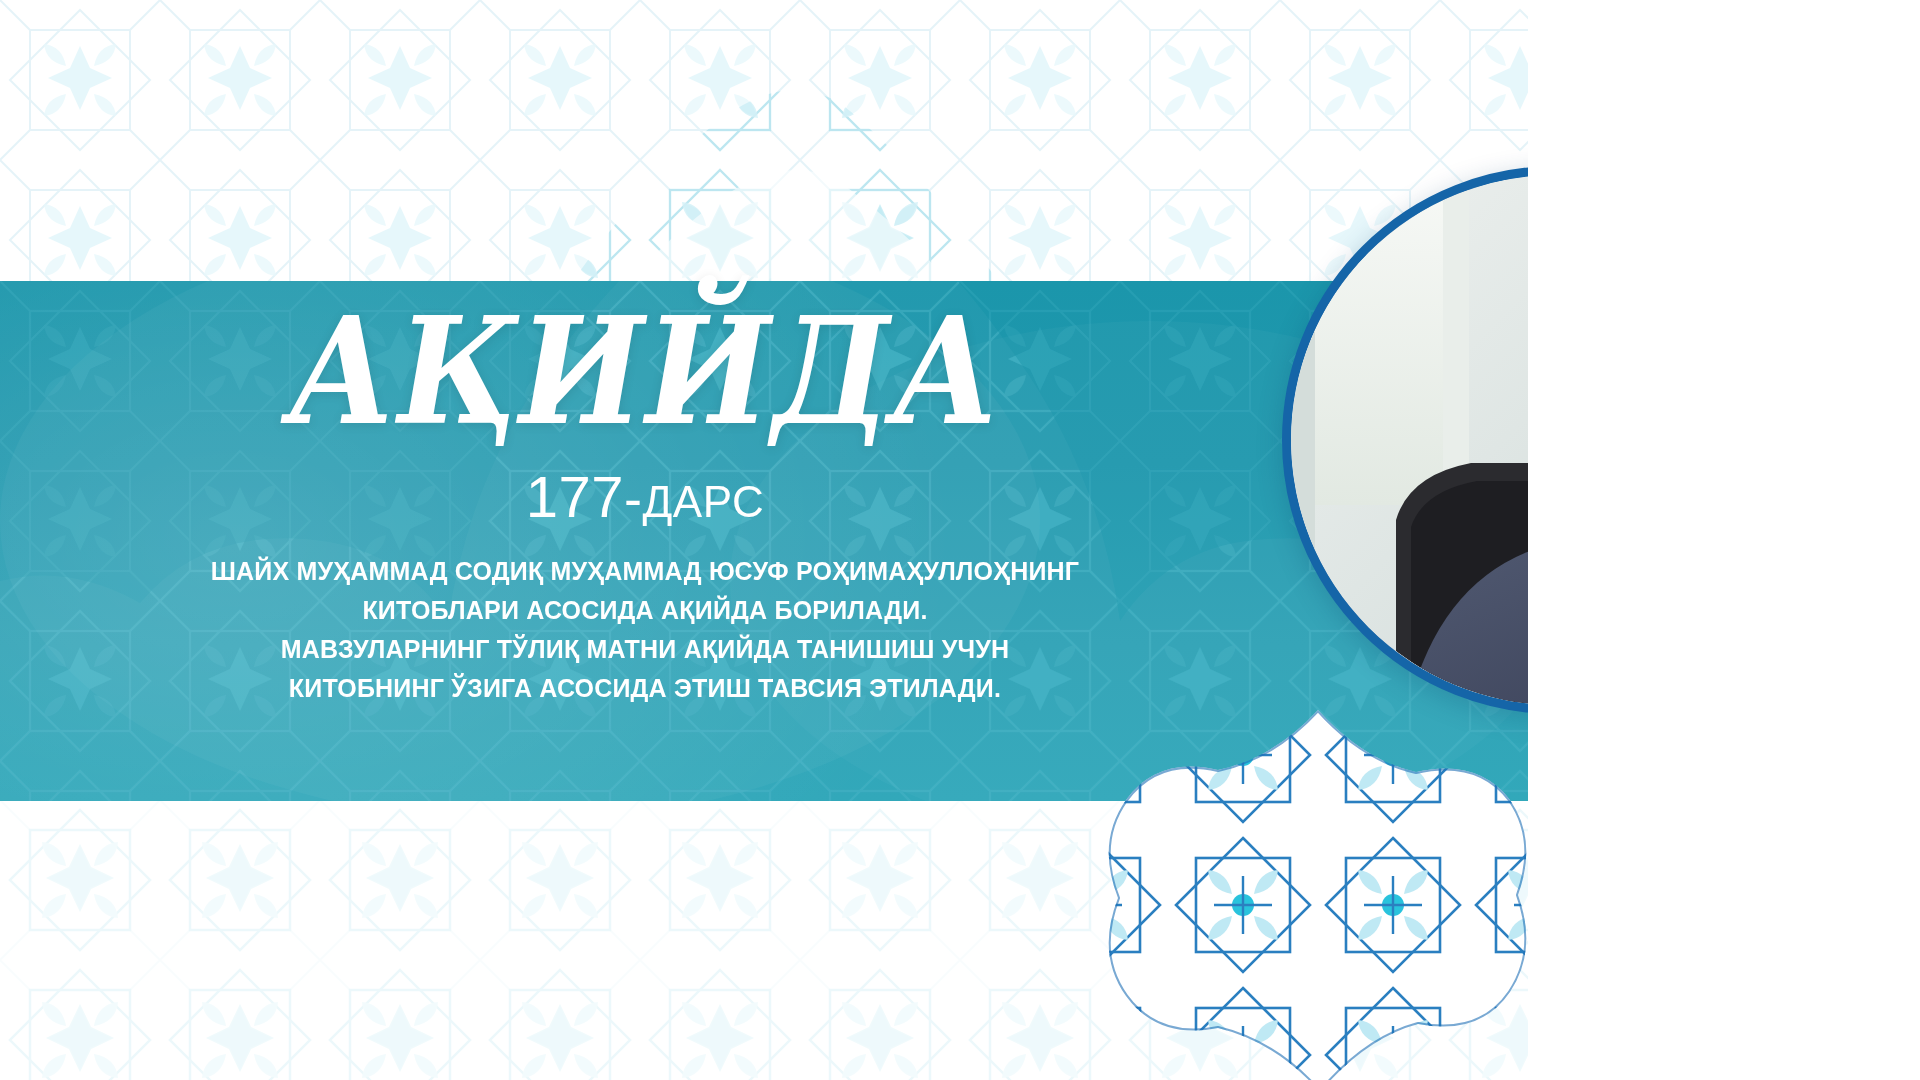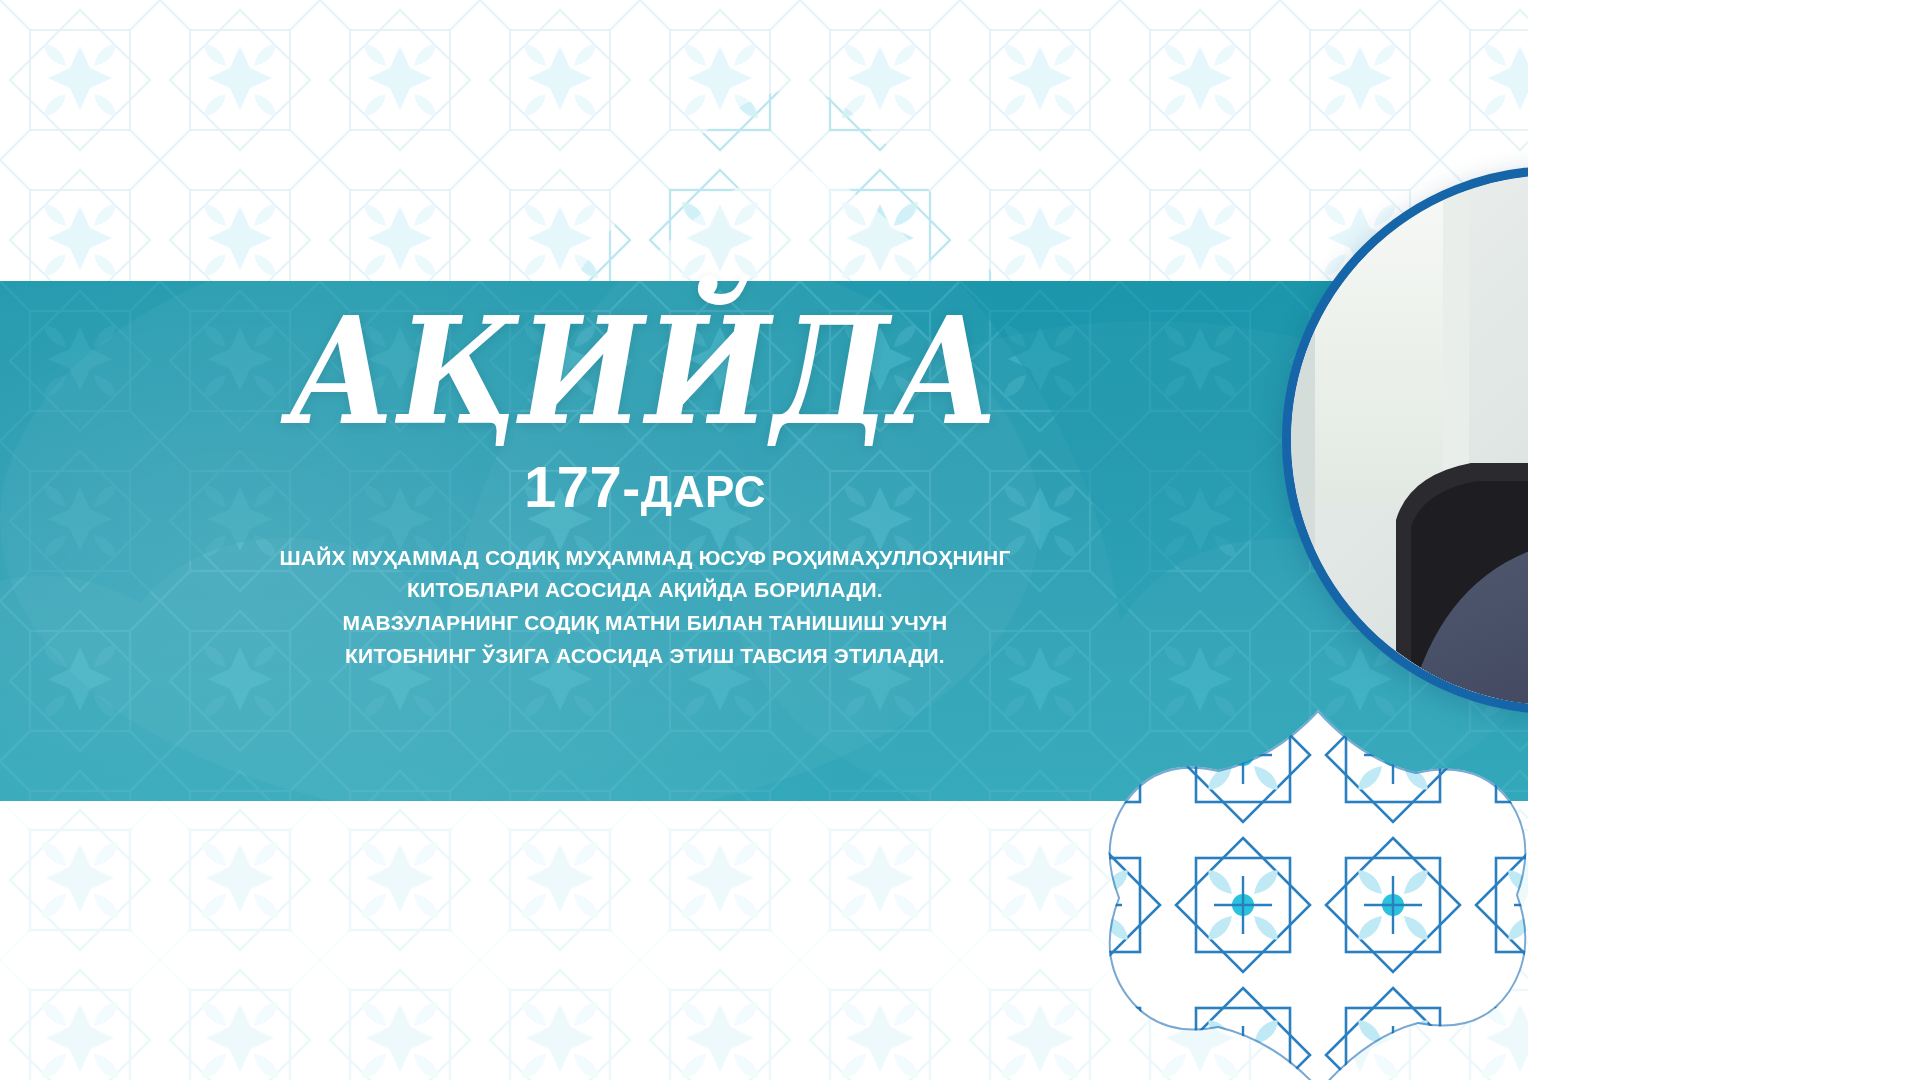--- a/index.html
+++ b/index.html
@@ -49,31 +49,31 @@
     font-style:italic;
     font-weight:700;
     font-size:132px;
     line-height:1.02;
     letter-spacing:2px;
     text-shadow:0 2px 10px rgba(0,0,0,.10);
     transform:scaleY(1.12);
     transform-origin:top center;
   }
   .lesson{
-    margin-top:22px;
+    margin-top:32px;
     font-size:54px;
-    font-weight:700;
+    font-weight:400;
     letter-spacing:.5px;
   }
   .lesson .num{ font-size:58px; }
   .lesson .word{ font-size:44px; }
 
   .desc{
     margin-top:22px;
-    font-size:21px;
+    font-size:25px;
     font-weight:700;
     line-height:1.56;
     letter-spacing:.2px;
   }
   .desc div{ white-space:nowrap; }
 
   
   .portrait{
     position:absolute;
     left:1282px; top:166px;
@@ -237,21 +237,21 @@
   </div>
 
   <div class="text-block">
     <div class="title">АҚИЙДА</div>
     <div class="lesson">
       <span class="num">177</span><span class="sep">-</span><span class="word">ДАРС</span>
     </div>
     <div class="desc">
       <div>ШАЙХ МУҲАММАД СОДИҚ МУҲАММАД ЮСУФ РОҲИМАҲУЛЛОҲНИНГ</div>
       <div>КИТОБЛАРИ АСОСИДА АҚИЙДА БОРИЛАДИ.</div>
-      <div>МАВЗУЛАРНИНГ СОДИҚ МАТНИ БИЛАН ТАНИШИШ УЧУН</div>
+      <div>МАВЗУЛАРНИНГ ТЎЛИҚ МАТНИ АҚИЙДА ТАНИШИШ УЧУН</div>
       <div>КИТОБНИНГ ЎЗИГА АСОСИДА ЭТИШ ТАВСИЯ ЭТИЛАДИ.</div>
     </div>
   </div>
 
   <div class="corner-ornament">
     <svg width="520" height="420" viewBox="0 0 520 420" xmlns="http://www.w3.org/2000/svg">
       <defs>
         <pattern id="orn" width="150" height="150" patternUnits="userSpaceOnUse">
           <rect width="150" height="150" fill="#ffffff"></rect>
           <g fill="none" stroke="#2a7fc0" stroke-width="2.6">

